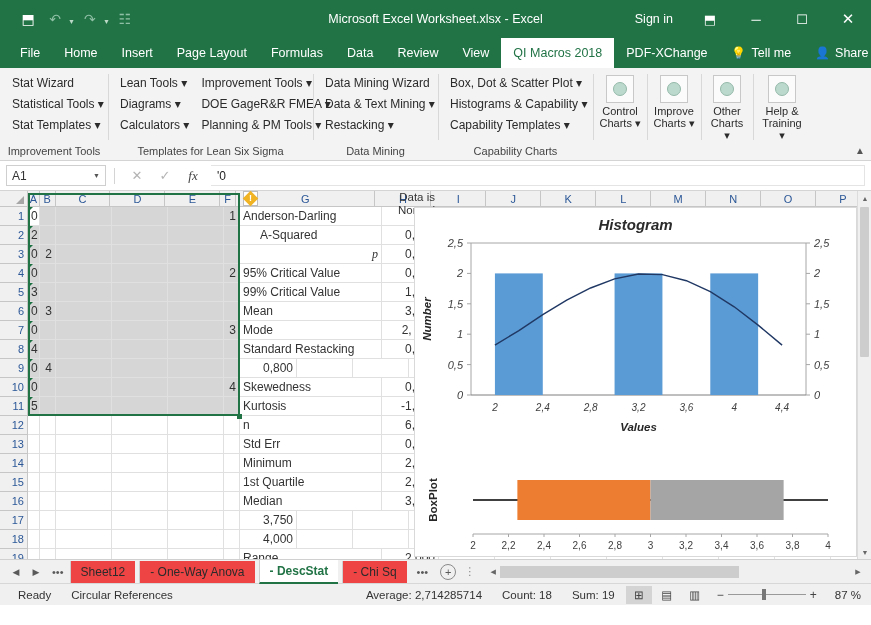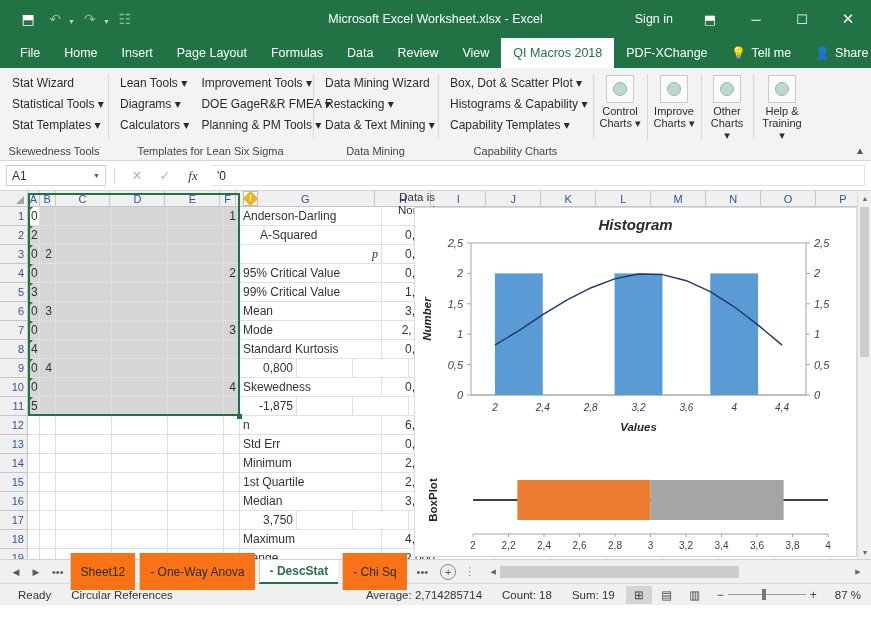--- a/index.html
+++ b/index.html
@@ -194,22 +194,22 @@
   .tabbar {
     height:24px; background:#f0f0f0; display:flex; align-items:center;
     border-top:1px solid #d0d0d0; padding-left:6px; position:relative;
   }
   .tnav {
     width:20px; height:22px; display:flex; align-items:center; justify-content:center;
     color:#5a5a5a; font-size:9px;
   }
   .tdots { padding:0 6px; color:#5a5a5a; font-size:11px; }
   .stab {
-    height:37px; display:flex; align-items:center; padding:0 10px;
-    font-size:12px; color:#2b2b2b; background:#f97316; margin-right:4px;
+    height:22px; display:flex; align-items:center; padding:0 10px;
+    font-size:12px; color:#2b2b2b; background:#ef4444; margin-right:4px;
     border-left:1px solid #cfcfcf;
   }
   .stab.active {
     background:#fff; color:#217346; font-weight:bold;
     border-bottom:2px solid #217346; height:24px;
   }
   .addsheet {
     width:16px; height:16px; border:1px solid #8a8a8a; border-radius:50%;
     display:flex; align-items:center; justify-content:center; color:#5a5a5a;
     font-size:11px; margin-left:6px;
@@ -289,21 +289,21 @@
   <div class="ribbon">
 
     <div class="rgroup" style="width:108px">
       <div class="rgroup-items">
         <div class="rcol">
           <div class="rbtn">Stat Wizard</div>
           <div class="rbtn">Statistical Tools ▾</div>
           <div class="rbtn">Stat Templates ▾</div>
         </div>
       </div>
-      <div class="rgroup-label">Skewedness Tools</div>
+      <div class="rgroup-label">Improvement Tools</div>
     </div>
 
     <div class="rgroup" style="width:205px">
       <div class="rgroup-items">
         <div class="rcol">
           <div class="rbtn">Lean Tools ▾</div>
           <div class="rbtn">Diagrams ▾</div>
           <div class="rbtn">Calculators ▾</div>
         </div>
         <div class="rcol">
@@ -312,22 +312,22 @@
           <div class="rbtn">Planning &amp; PM Tools ▾</div>
         </div>
       </div>
       <div class="rgroup-label">Templates for Lean Six Sigma</div>
     </div>
 
     <div class="rgroup" style="width:125px">
       <div class="rgroup-items">
         <div class="rcol">
           <div class="rbtn">Data Mining Wizard</div>
+          <div class="rbtn">Data &amp; Text Mining ▾</div>
           <div class="rbtn">Restacking ▾</div>
-          <div class="rbtn">Data &amp; Text Mining ▾</div>
         </div>
       </div>
       <div class="rgroup-label">Data Mining</div>
     </div>
 
     <div class="rgroup" style="width:155px">
       <div class="rgroup-items">
         <div class="rcol">
           <div class="rbtn">Box, Dot &amp; Scatter Plot ▾</div>
           <div class="rbtn">Histograms &amp; Capability ▾</div>
@@ -651,21 +651,21 @@
             <div class="cell sel" style="width: 12px; min-width: 12px; position: relative;">
               <span class="tick"></span>
               <span>4</span>
             </div>
             <div class="cell sel num" style="width: 16px; min-width: 16px;"></div>
             <div class="cell sel" style="width: 56px; min-width: 56px;"></div>
             <div class="cell sel" style="width: 56px; min-width: 56px;"></div>
             <div class="cell sel" style="width: 56px; min-width: 56px;"></div>
             <div class="cell sel num" style="width: 16px; min-width: 16px;"></div>
             <div class="cell" style="width: 142px; min-width: 142px;">
-              <span>Standard Kurtosis</span>
+              <span>Standard Restacking</span>
             </div>
             <div class="cell num" style="width: 57px; min-width: 57px;">
               <span>0,894</span>
             </div>
             <div class="cell" style="width: 56px; min-width: 56px;"></div>
             <div class="cell" style="width: 56px; min-width: 56px;"></div>
             <div class="cell" style="width: 56px; min-width: 56px;"></div>
             <div class="cell" style="width: 56px; min-width: 56px;"></div>
             <div class="cell" style="width: 56px; min-width: 56px;"></div>
             <div class="cell" style="width: 56px; min-width: 56px;"></div>
@@ -726,20 +726,23 @@
           <div class="row">
             <div class="cell sel" style="width: 12px; min-width: 12px; position: relative;">
               <span class="tick"></span>
               <span>5</span>
             </div>
             <div class="cell sel num" style="width: 16px; min-width: 16px;"></div>
             <div class="cell sel" style="width: 56px; min-width: 56px;"></div>
             <div class="cell sel" style="width: 56px; min-width: 56px;"></div>
             <div class="cell sel" style="width: 56px; min-width: 56px;"></div>
             <div class="cell sel num" style="width: 16px; min-width: 16px;"></div>
+            <div class="cell" style="width: 142px; min-width: 142px;">
+              <span>Kurtosis</span>
+            </div>
             <div class="cell num" style="width: 57px; min-width: 57px;">
               <span>-1,875</span>
             </div>
             <div class="cell" style="width: 56px; min-width: 56px;"></div>
             <div class="cell" style="width: 56px; min-width: 56px;"></div>
             <div class="cell" style="width: 56px; min-width: 56px;"></div>
             <div class="cell" style="width: 56px; min-width: 56px;"></div>
             <div class="cell" style="width: 56px; min-width: 56px;"></div>
             <div class="cell" style="width: 56px; min-width: 56px;"></div>
             <div class="cell" style="width: 56px; min-width: 56px;"></div>
@@ -874,23 +877,20 @@
             <div class="cell" style="width: 56px; min-width: 56px;"></div>
             <div class="cell" style="width: 56px; min-width: 56px;"></div>
           </div>
           <div class="row">
             <div class="cell" style="width: 12px; min-width: 12px;"></div>
             <div class="cell num" style="width: 16px; min-width: 16px;"></div>
             <div class="cell" style="width: 56px; min-width: 56px;"></div>
             <div class="cell" style="width: 56px; min-width: 56px;"></div>
             <div class="cell" style="width: 56px; min-width: 56px;"></div>
             <div class="cell num" style="width: 16px; min-width: 16px;"></div>
-            <div class="cell" style="width: 142px; min-width: 142px;">
-              <span>Maximum</span>
-            </div>
             <div class="cell num" style="width: 57px; min-width: 57px;">
               <span>4,000</span>
             </div>
             <div class="cell" style="width: 56px; min-width: 56px;"></div>
             <div class="cell" style="width: 56px; min-width: 56px;"></div>
             <div class="cell" style="width: 56px; min-width: 56px;"></div>
             <div class="cell" style="width: 56px; min-width: 56px;"></div>
             <div class="cell" style="width: 56px; min-width: 56px;"></div>
             <div class="cell" style="width: 56px; min-width: 56px;"></div>
             <div class="cell" style="width: 56px; min-width: 56px;"></div>

